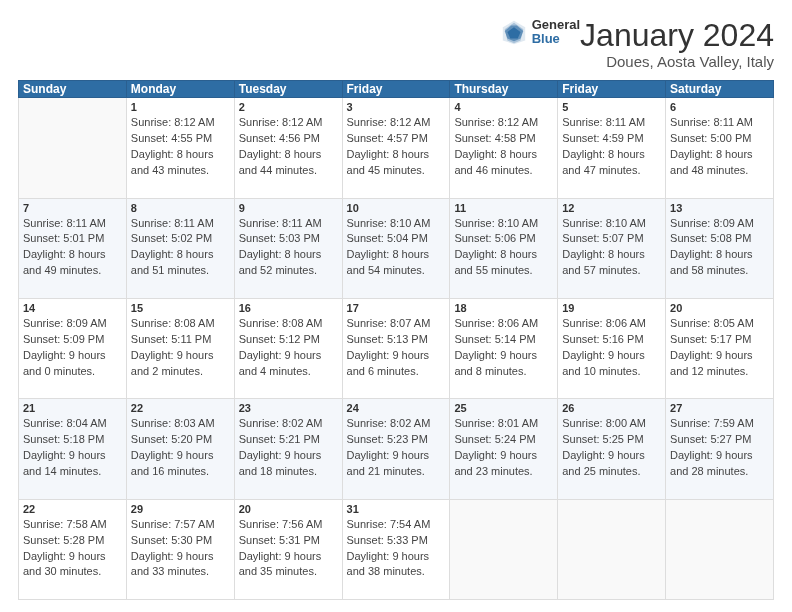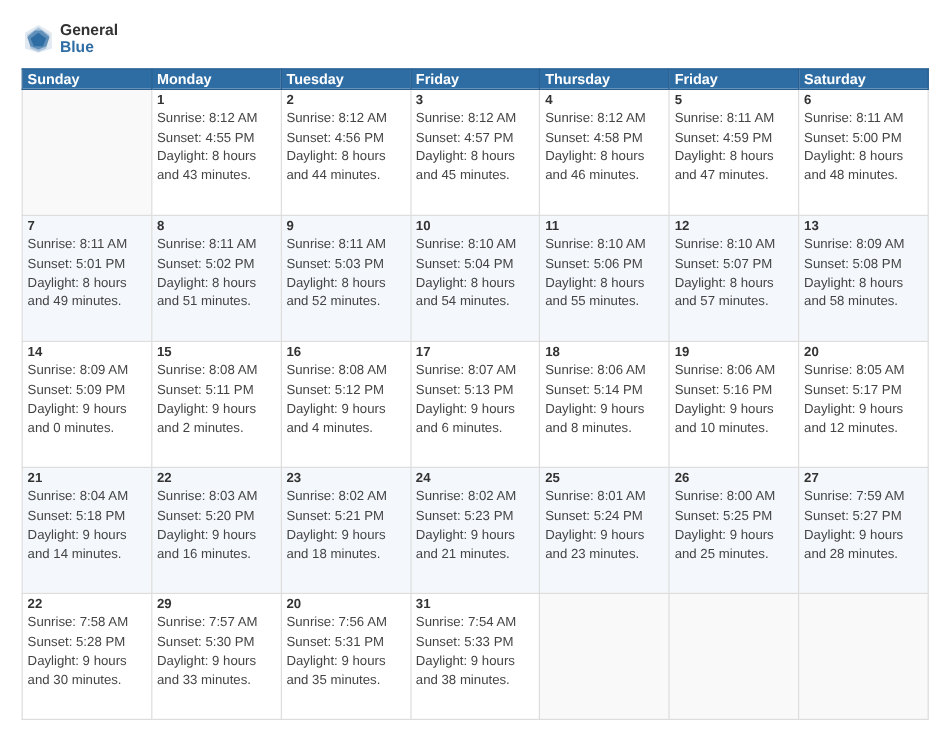--- a/index.html
+++ b/index.html
@@ -9,20 +9,21 @@
       font-family: Arial, sans-serif;
       background: #fff;
       overflow: hidden;
     }
     .page {
       width: 792px;
       height: 612px;
       padding: 18px 18px 12px 18px;
       display: flex;
       flex-direction: column;
+      align-items: flex-end;
     }
     .header {
       display: flex;
       justify-content: space-between;
       align-items: flex-start;
       margin-bottom: 10px;
     }
     .logo {
       display: flex;
       align-items: center;
@@ -112,20 +113,24 @@
         <polygon points="15,3 27,10 27,24 15,28 3,24 3,10" fill="#2e6da4" opacity="0.15"></polygon>
         <polygon points="15,5 25,12 22,24 15,27 8,24 5,12" fill="#2e6da4" opacity="0.3"></polygon>
         <polygon points="18,8 25,14 22,22 15,25 8,22 5,14 12,8" fill="#2e6da4" opacity="0.6"></polygon>
         <polygon points="15,10 22,15 19,22 11,22 8,15" fill="#2e6da4"></polygon>
       </svg>
       <div class="logo-text">
         <span class="logo-general">General</span>
         <span class="logo-blue">Blue</span>
       </div>
     </div>
+    <div class="title-block">
+      <h1>January 2024</h1>
+      <h2>Doues, Aosta Valley, Italy</h2>
+    </div>
   </div>
 
   <table class="calendar">
     <thead>
       <tr>
       <th>Sunday</th>
           <th>Monday</th>
           <th>Tuesday</th>
           <th>Friday</th>
           <th>Thursday</th>

